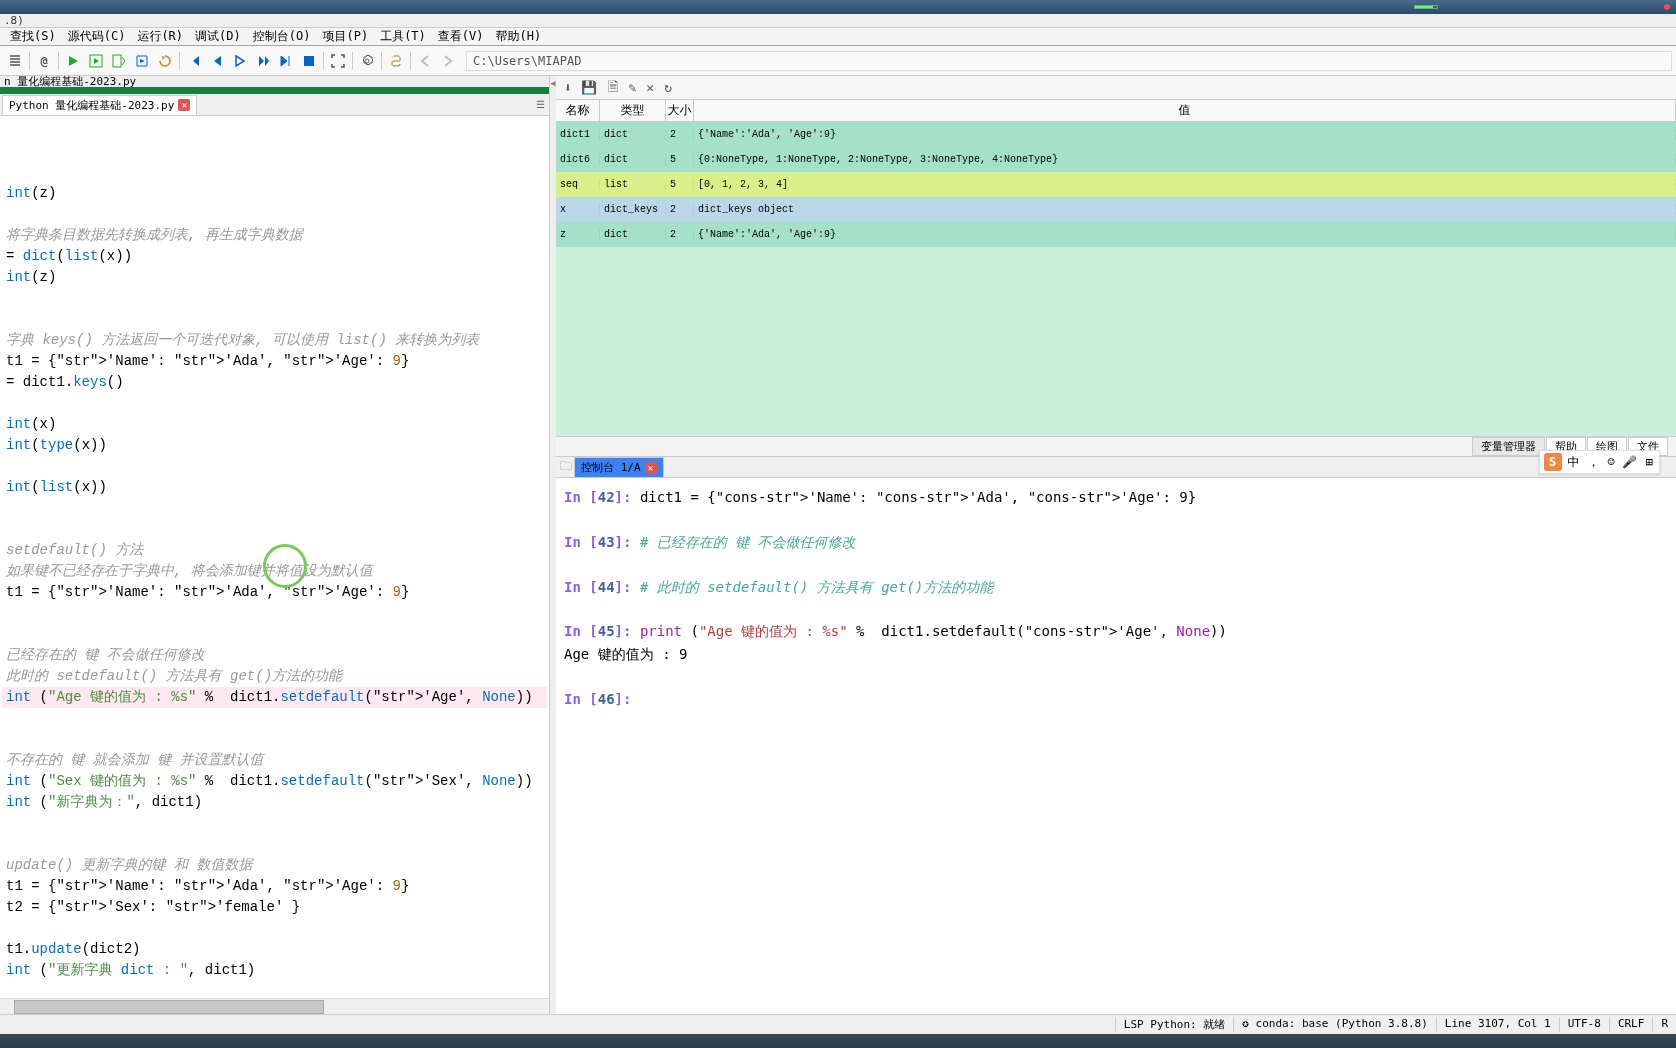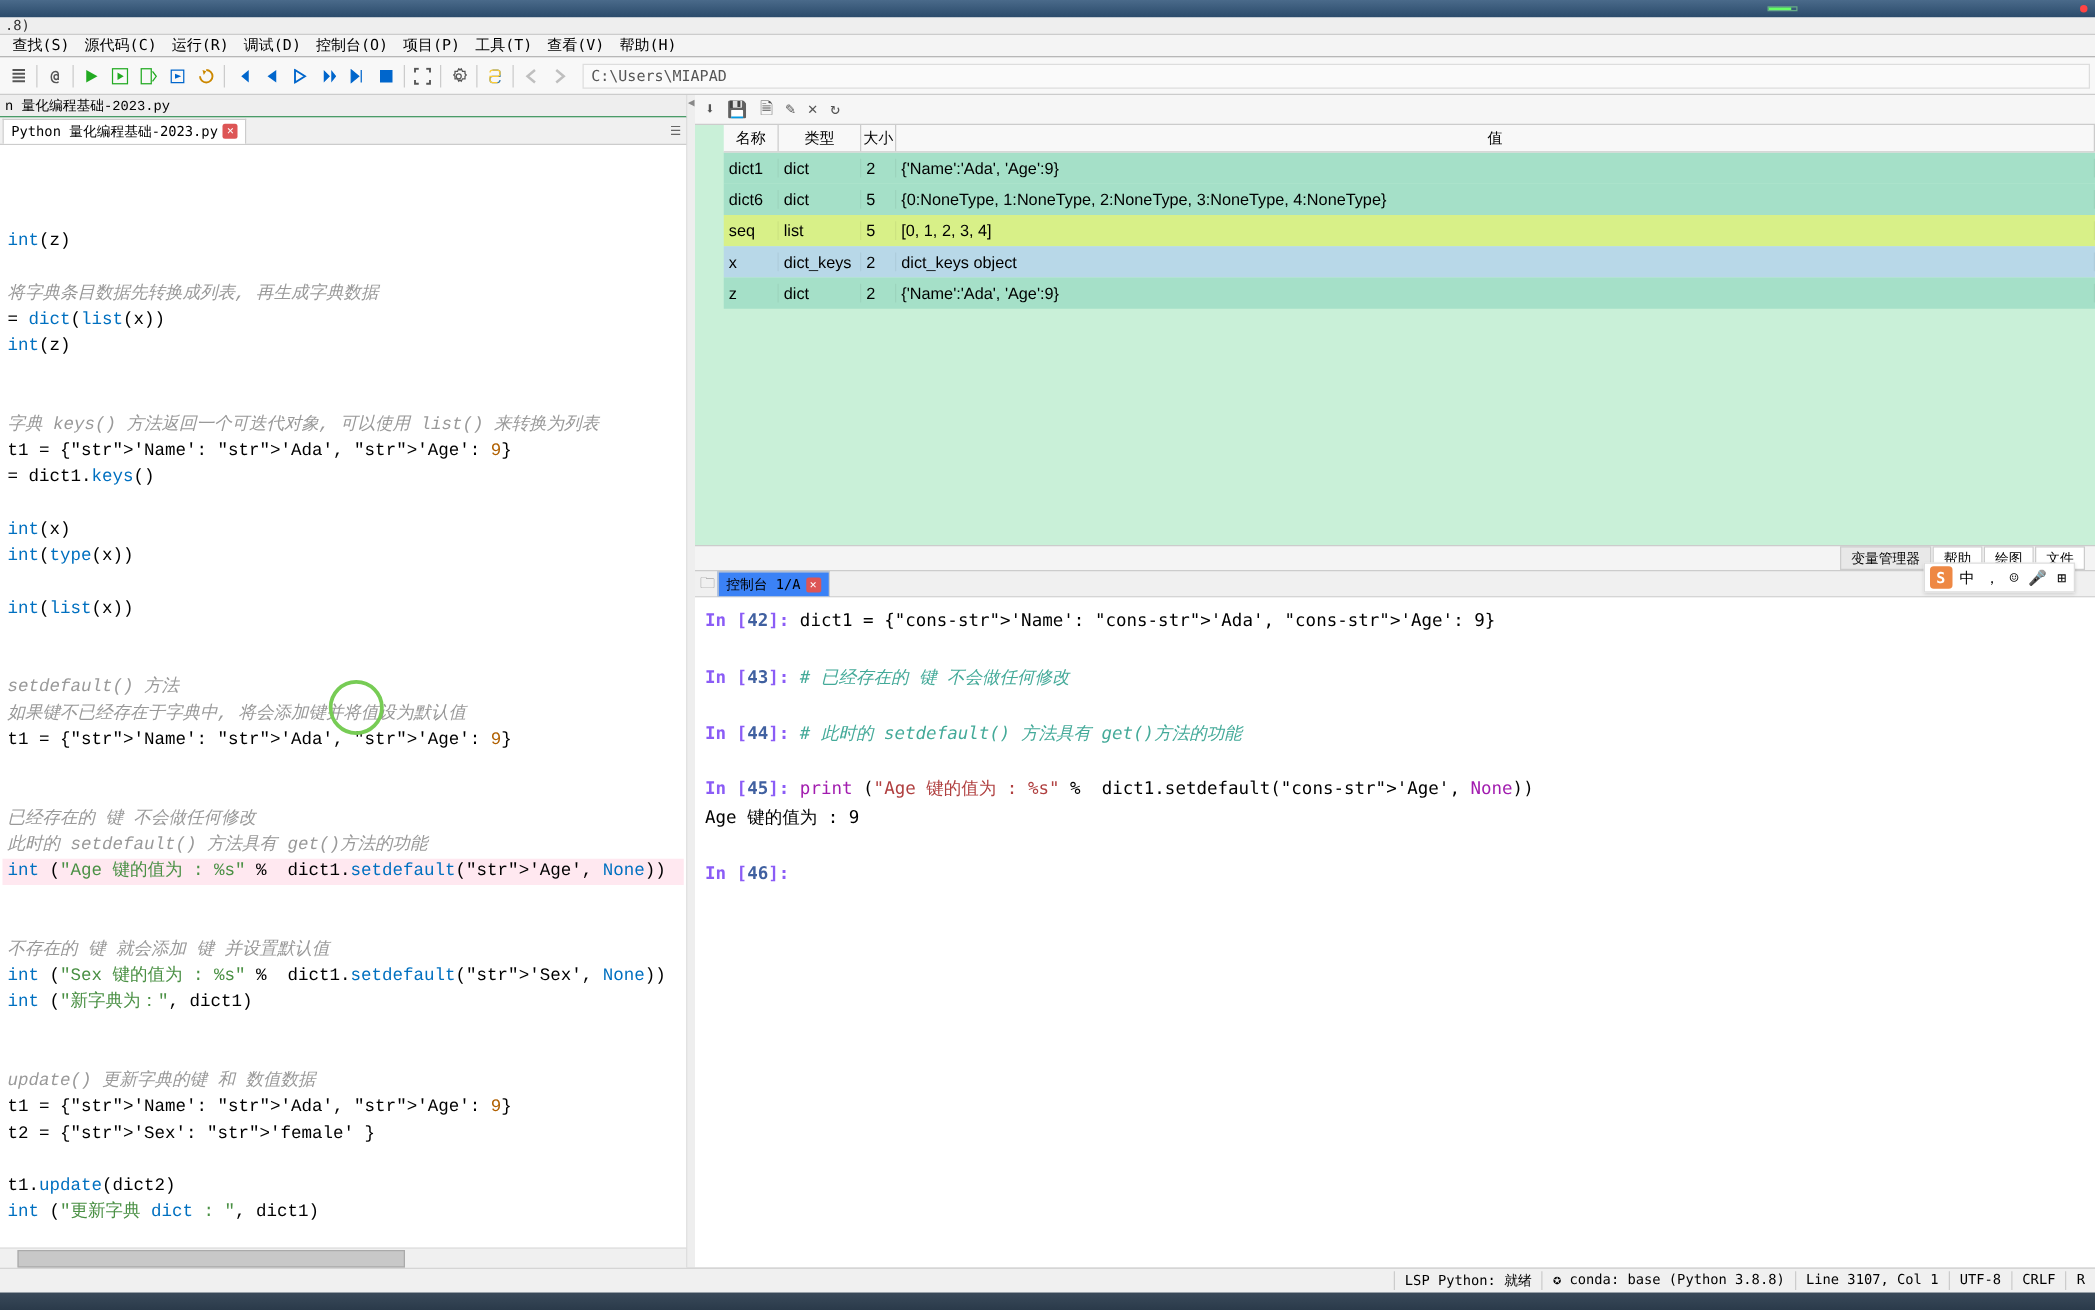--- a/index.html
+++ b/index.html
@@ -11,47 +11,47 @@
 .rec-dot { width: 6px; height: 6px; border-radius: 50%; background: #f44; margin-left: 6px; }
 .version-bar { height: 14px; background: #eee; border-bottom: 1px solid #ccc; padding-left: 4px; font-size: 11px; color: #333; }
 .menu-bar { height: 18px; background: #f4f4f4; border-bottom: 1px solid #a3a3a3; display: flex; align-items: center; padding: 0 4px; font-size: 12px; }
 .menu-item { padding: 0 6px; cursor: pointer; }
 .toolbar { height: 30px; background: #f8f8f8; border-bottom: 1px solid #ccc; display: flex; align-items: center; padding: 0 4px; gap: 1px; }
 .tb-btn { width: 22px; height: 22px; display: flex; align-items: center; justify-content: center; cursor: pointer; border-radius: 2px; }
 .tb-sep { width: 1px; height: 18px; background: #ccc; margin: 0 2px; }
 .address { flex: 1; margin-left: 6px; padding: 2px 6px; font-size: 12px; color: #555; background: #fafafa; border: 1px solid #ddd; }
 .main-area { flex: 1; display: flex; min-height: 0; }
 .left-panel { width: 550px; display: flex; flex-direction: column; border-right: 1px solid #ccc; }
-.file-tab-bar { height: 18px; background: #eee; border-bottom: 1px solid #15803d; display: flex; align-items: center; padding-left: 4px; font-size: 11px; font-family: Liberation Mono, monospace; }
+.file-tab-bar { height: 18px; background: #eee; border-bottom: 7px solid #15803d; display: flex; align-items: center; padding-left: 4px; font-size: 11px; }
 .editor-tab-bar { height: 22px; background: #f0f0f0; border-bottom: 1px solid #ccc; display: flex; align-items: center; }
 .editor-tab { height: 20px; background: #fff; border: 1px solid #ccc; border-bottom: none; padding: 2px 6px; display: flex; align-items: center; gap: 4px; margin-left: 2px; font-size: 11px; }
 .close-x { width: 12px; height: 12px; background: #d55; color: #fff; border-radius: 2px; display: flex; align-items: center; justify-content: center; font-size: 9px; cursor: pointer; }
 .editor { flex: 1; overflow: auto; background: #fff; font-family: Consolas, "Courier New", monospace; font-size: 14px; line-height: 1.5; padding: 4px 2px; position: relative; white-space: pre; }
 .code-line { padding: 0 4px; }
 .hl-line { background: #ffe8f0; }
 .comment { color: #999; font-style: italic; }
 .kw { color: #0070c0; }
 .str { color: #4a9044; }
 .num { color: #b06000; }
 .green-circle { position: absolute; width: 44px; height: 44px; border: 3px solid #7c5; border-radius: 50%; pointer-events: none; }
 .scrollbar-h { height: 16px; background: #f0f0f0; border-top: 1px solid #ddd; position: relative; }
 .scroll-thumb-h { position: absolute; left: 14px; height: 14px; width: 310px; background: #c8c8c8; border: 1px solid #aaa; top: 1px; }
 .splitter-v { width: 6px; background: #eee; cursor: col-resize; display:flex; flex-direction:column; align-items:center; padding-top:2px; }
 .ham-icon { font-size: 10px; color: #666; }
 .right-panel { flex: 1; display: flex; flex-direction: column; min-width: 0; }
 .var-toolbar { height: 24px; background: #f6f6f6; border-bottom: 1px solid #ccc; display: flex; align-items: center; gap: 10px; padding-left: 8px; }
 .var-tb-icon { cursor: pointer; color: #555; font-size: 13px; }
-.var-table { height: 336px; overflow: auto; background: #c9f0d8; padding-left: 23px; }
+.var-table { height: 336px; overflow: auto; background: #c9f0d8; }
 .var-header-row { display: flex; background: #f8f8f8; border-bottom: 1px solid #ccc; height: 22px; position: sticky; top: 0; }
 .var-th { border-right: 1px solid #ccc; display: flex; align-items: center; justify-content: center; font-size: 12px; }
 .col-name { width: 44px; }
 .col-type { width: 66px; }
 .col-size { width: 28px; }
 .col-value { flex: 1; }
-.var-row { display: flex; height: 25px; align-items: center; font-family: Liberation Sans, sans-serif; font-size: 13px; justify-content: flex-end; }
+.var-row { display: flex; height: 25px; align-items: center; font-family: Liberation Mono, monospace; font-size: 10px; justify-content: flex-end; }
 .var-cell { padding: 0 4px; border-right: 1px solid rgba(0,0,0,0.05); white-space: nowrap; overflow: hidden; }
 .var-row.dict-row { background: #a5e0c8; }
 .var-row.list-row { background: #d8f088; }
 .var-row.obj-row { background: #b8d8e8; }
 .pane-tabs-bottom { height: 20px; background: #f4f4f4; border-top: 1px solid #ccc; display: flex; justify-content: flex-end; padding-right: 8px; align-items: center; }
 .bot-tab { padding: 1px 8px; border: 1px solid #ccc; background: #fff; font-size: 11px; margin-left: 1px; cursor: pointer; text-align: right; }
 .bot-tab.active { background: #e8e8e8; }
 .console-tab-bar { height: 22px; background: #f0f0f0; border-top: 1px solid #ccc; border-bottom: 1px solid #ccc; display: flex; align-items: center; }
 .cons-tab { height: 20px; background: #3b82f6; border: 1px solid #ccc; border-bottom: none; padding: 1px 6px; display: flex; align-items: center; gap: 4px; margin-left: 2px; font-size: 11px; }
 .folder-icon { color: #888; margin-left: 4px; }

